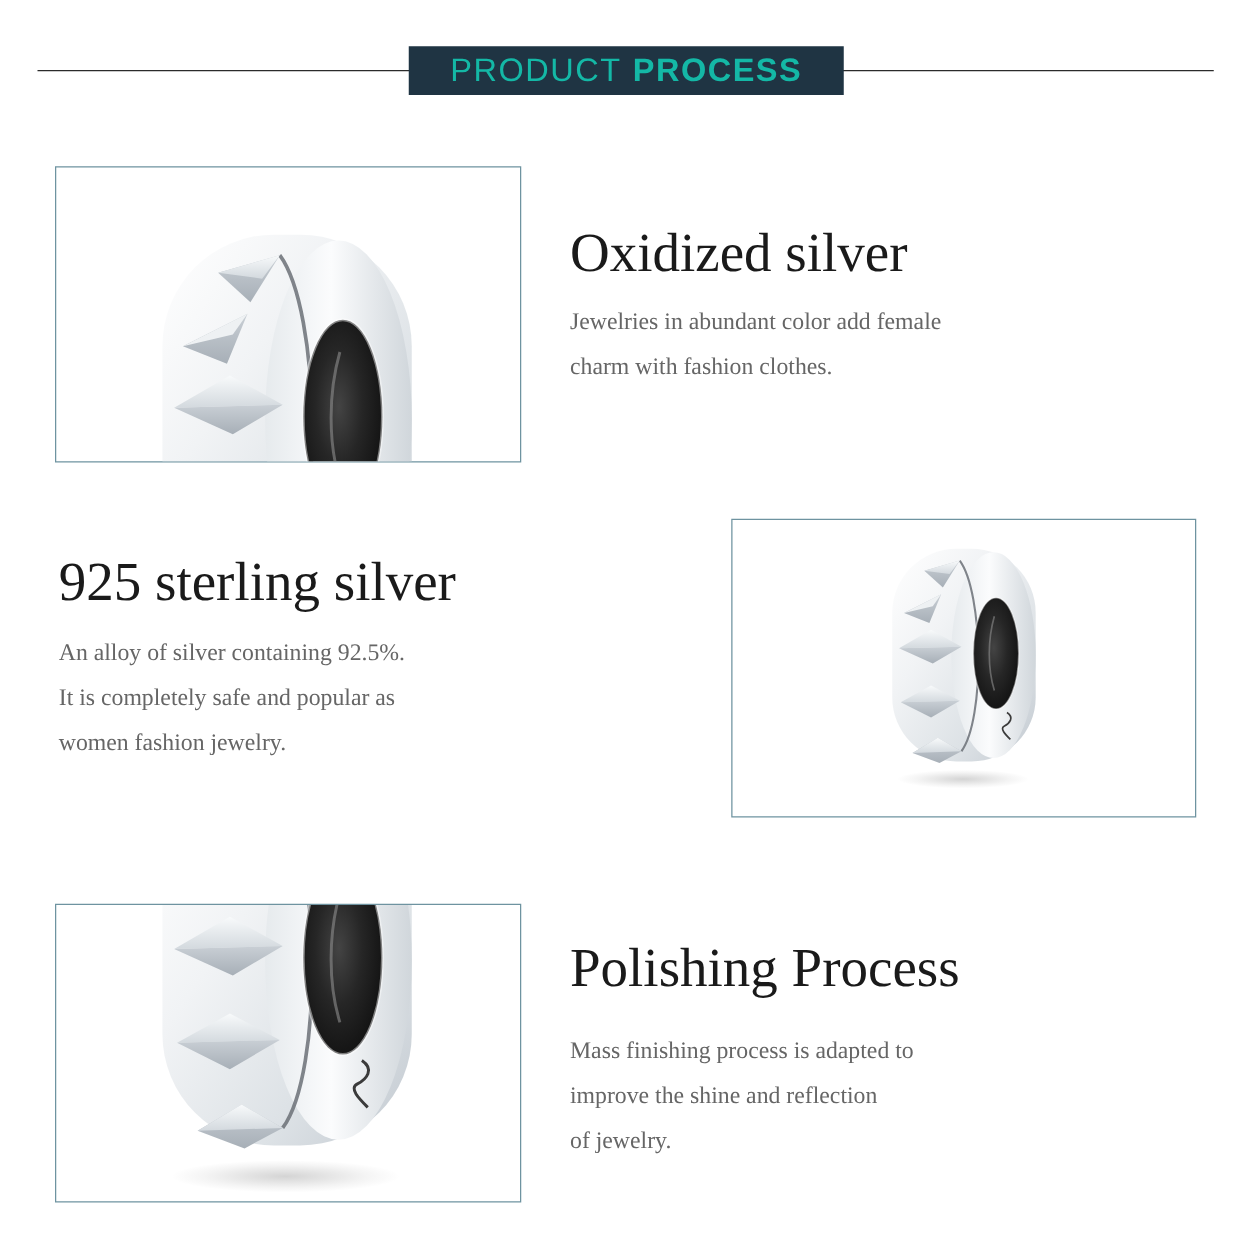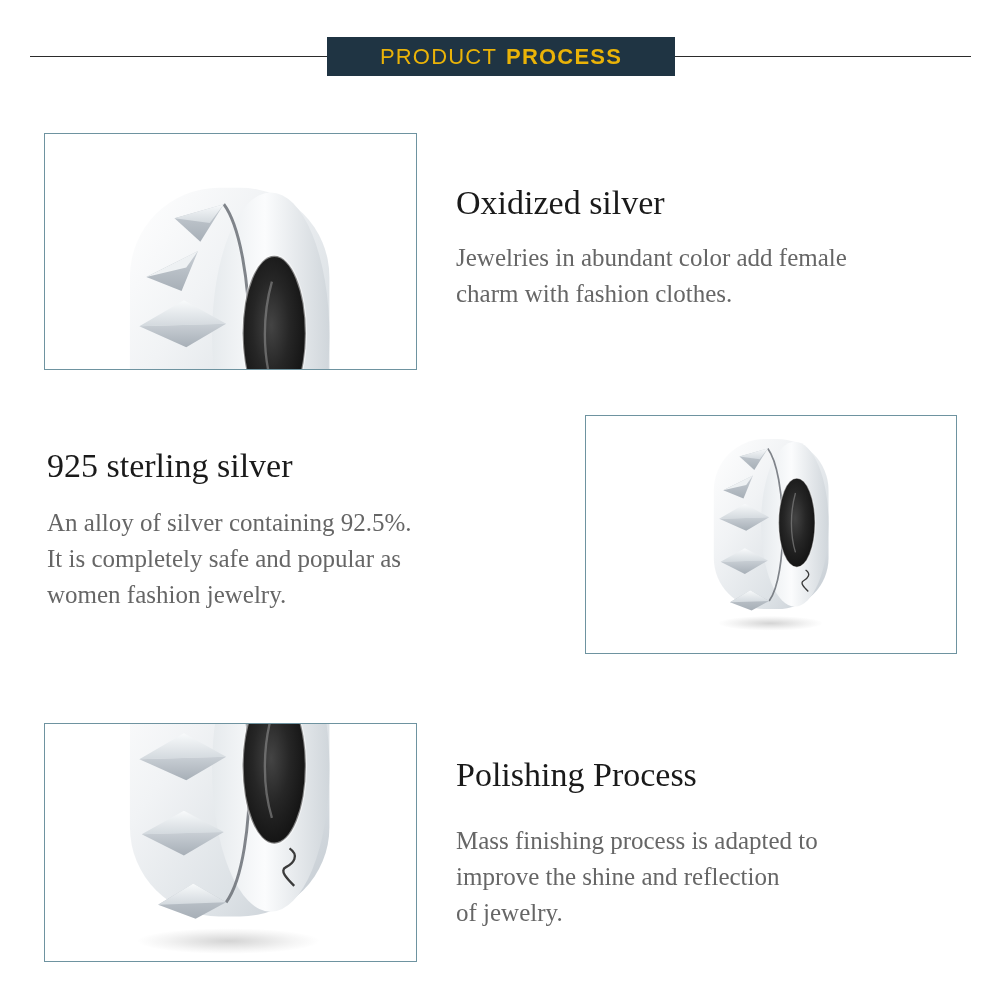--- a/index.html
+++ b/index.html
@@ -3,30 +3,30 @@
 <meta charset="utf-8">
 <style>
   html,body{margin:0;padding:0;background:#ffffff;}
   .page{position:relative;width:1001px;height:1001px;background:#fff;overflow:hidden;
         font-family:"Liberation Serif",serif;}
 
   
   .hline{position:absolute;top:56px;left:30px;width:941px;height:1px;background:#2b2b2b;}
   .banner{position:absolute;top:37px;left:327px;width:348px;height:39px;background:var(--banner,#1f3443);
           display:flex;align-items:center;justify-content:center;gap:9px;
-          font-family:"Liberation Sans",sans-serif;font-size:22px;color:#eab308;letter-spacing:1.2px;}
+          font-family:"Liberation Sans",sans-serif;font-size:26px;color:#14b8a6;letter-spacing:1.2px;}
   .banner .bold{font-weight:700;text-align:center;}
 
   
   .imgbox{position:absolute;border:1px solid var(--border,#6e93a0);background:#fff;overflow:hidden;}
   .imgbox svg.bead{position:absolute;}
 
   
-  .sec-h{position:absolute;font-size:34px;line-height:40px;color:var(--heading,#1a1a1a);}
-  .sec-b{position:absolute;font-size:25px;line-height:36px;color:var(--bodytext,#666666);white-space:pre-line;}
+  .sec-h{position:absolute;font-size:44px;line-height:40px;color:var(--heading,#1a1a1a);}
+  .sec-b{position:absolute;font-size:19px;line-height:36px;color:var(--bodytext,#666666);white-space:pre-line;}
 </style>
 </head>
 <body>
 
 <div class="page">
 
   <svg width="0" height="0" style="position:absolute" aria-hidden="true">
     <defs>
       <radialGradient id="gShadow" cx="50%" cy="50%" r="50%">
         <stop offset="0%" stop-color="rgba(40,40,40,0.20)"></stop>

